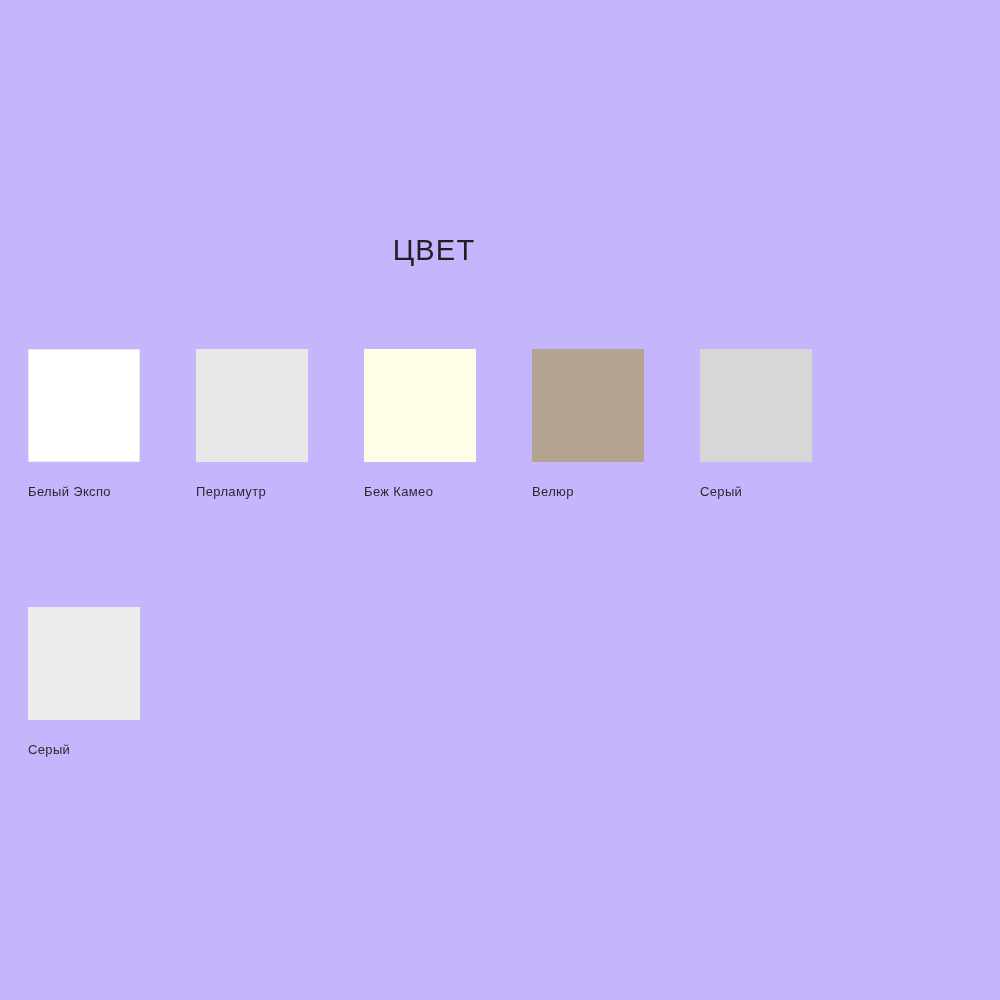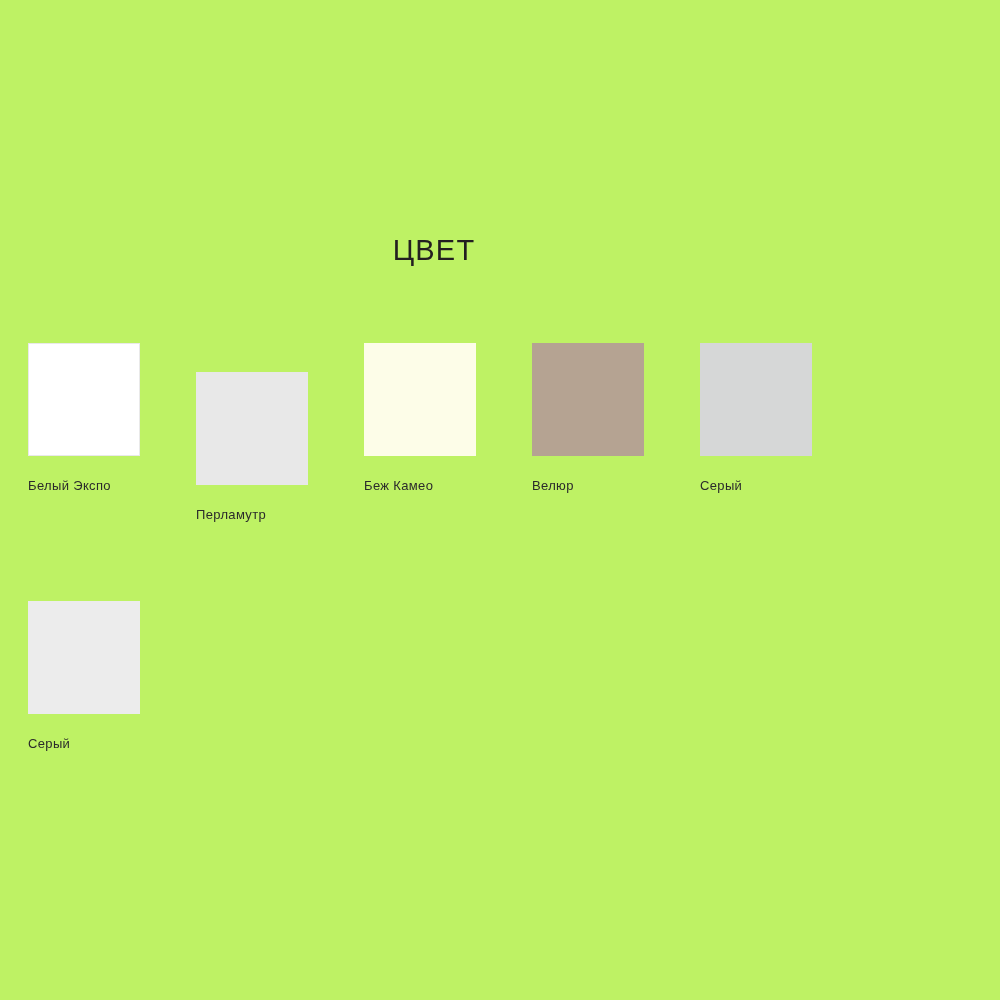--- a/index.html
+++ b/index.html
@@ -14,21 +14,21 @@
     overflow: hidden;
     position: relative;
   }
 
   #palette-page {
     position: absolute;
     left: 0;
     top: 0;
     width: 1000px;
     height: 1000px;
-    background: #bef264;
+    background: #c4b5fd;
   }
 
   
   #page-title {
     position: absolute;
     left: 0;
     top: 228px;
     width: 868px;
     text-align: center;
     font-family: "Liberation Sans", sans-serif;
@@ -48,21 +48,21 @@
     width: 960px;
   }
 
   .swatch-row {
     position: relative;
     height: 258px;
   }
 
   .swatch-cell {
     position: absolute;
-    top: 0;
+    top: 6px;
     width: 88px;
   }
 
   .swatch-chip {
     width: 112px;
     height: 113px;
     box-sizing: border-box;
     background: #ffffff;
   }
 
@@ -87,21 +87,21 @@
 <div id="palette-page">
 
   <div id="page-title">ЦВЕТ</div>
 
   <div id="swatch-grid">
       <div class="swatch-row">
         <div class="swatch-cell" style="left: 0px;">
           <div class="swatch-chip bordered" style="background: rgb(255, 255, 255); border-color: rgb(233, 233, 233);"></div>
           <div class="swatch-label">Белый Экспо</div>
         </div>
-        <div class="swatch-cell" style="left: 168px; margin-top: 29px;">
+        <div class="swatch-cell" style="left: 168px;">
           <div class="swatch-chip" style="background: rgb(232, 232, 232);"></div>
           <div class="swatch-label">Перламутр</div>
         </div>
         <div class="swatch-cell" style="left: 336px;">
           <div class="swatch-chip" style="background: rgb(253, 253, 232);"></div>
           <div class="swatch-label">Беж Камео</div>
         </div>
         <div class="swatch-cell" style="left: 504px;">
           <div class="swatch-chip" style="background: rgb(181, 163, 146);"></div>
           <div class="swatch-label">Велюр</div>

